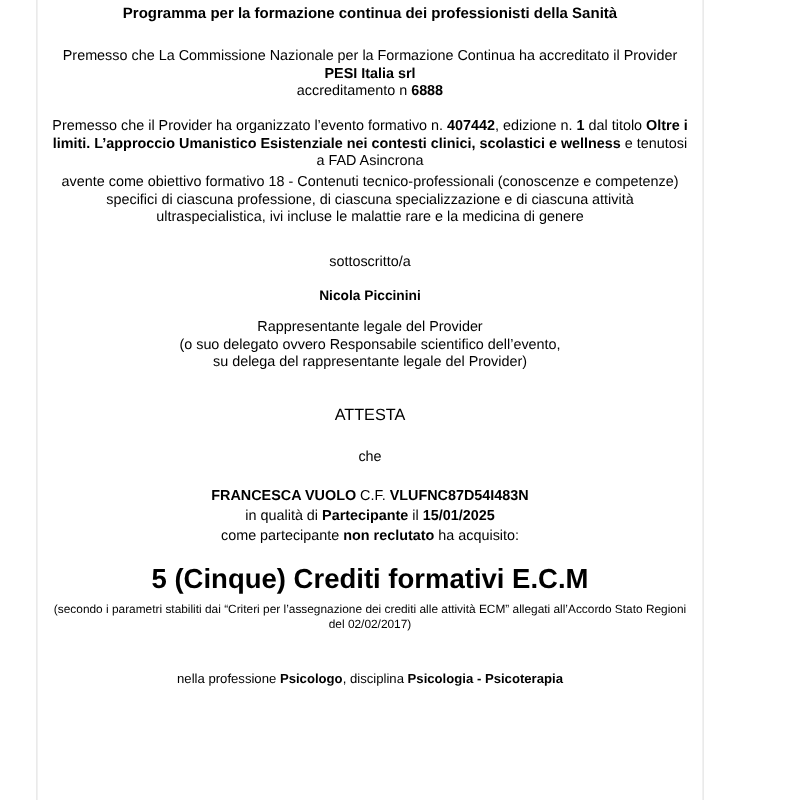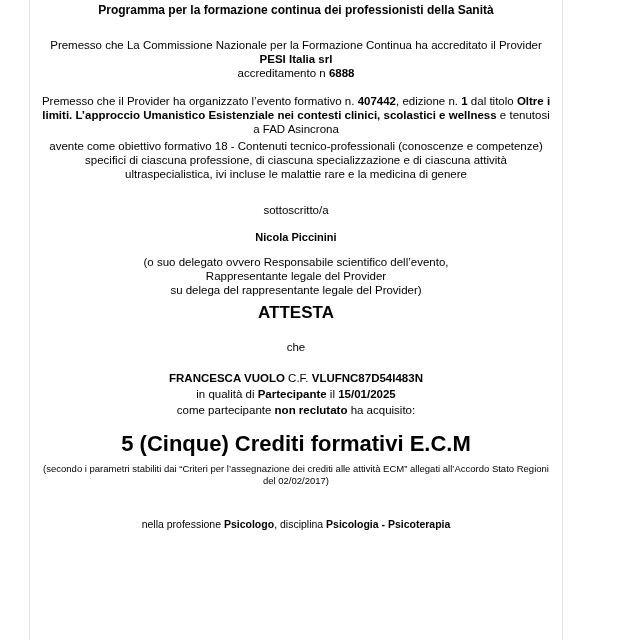--- a/index.html
+++ b/index.html
@@ -15,21 +15,21 @@
     padding:2px 10px 0; text-align:center;
   }
   .b { font-weight:bold; }
   .title { font-size:12px; font-weight:bold; line-height:15px; padding-top:1px; }
   .p1 { margin-top:20px; font-size:11.5px; line-height:14px; }
   .p2 { margin:14px auto 0; font-size:11.5px; line-height:14px; max-width:532px; }
   .p3 { margin:3px auto 0; font-size:11.5px; line-height:14px; max-width:556px; }
   .undersigned { margin-top:22px; font-size:11.5px; line-height:14px; }
   .repname { margin-top:13px; font-size:11px; line-height:14px; font-weight:bold; }
   .role { margin-top:11px; font-size:11.5px; line-height:14px; }
-  .attesta { margin-top:6px; font-size:17px; font-weight:bold; line-height:20px; }
+  .attesta { margin-top:25px; font-size:13px; font-weight:normal; line-height:20px; }
   .che { margin-top:17px; font-size:11.5px; line-height:14px; }
   .participant { margin-top:16px; font-size:11.5px; line-height:16px; }
   .credits { margin-top:14px; font-size:22px; font-weight:bold; line-height:23px; }
   .note { margin:8px auto 0; font-size:9.5px; line-height:12px; max-width:560px; color:#000; }
   .profession { margin-top:31px; font-size:10.5px; line-height:13px; }
   .signature { margin-top:58px; margin-left:50px; }
   .sig-title { font-size:12.5px; font-weight:bold; line-height:15px; }
   .sig-name { margin-top:6px; font-size:10.5px; line-height:13px; }
 </style>
 </head>
@@ -48,22 +48,22 @@
 
     <div class="p2"><span>Premesso che il Provider ha organizzato l’evento formativo n. </span><span class="b">407442</span><span>, edizione n. </span><span class="b">1</span><span> dal titolo </span><span class="b">Oltre i limiti. L’approccio Umanistico Esistenziale nei contesti clinici, scolastici e wellness</span><span> e tenutosi a FAD Asincrona</span></div>
 
     <div class="p3">avente come obiettivo formativo 18 - Contenuti tecnico-professionali (conoscenze e competenze) specifici di ciascuna professione, di ciascuna specializzazione e di ciascuna attività ultraspecialistica, ivi incluse le malattie rare e la medicina di genere</div>
 
     <div class="undersigned">sottoscritto/a</div>
 
     <div class="repname">Nicola Piccinini</div>
 
     <div class="role">
+      <div>Rappresentante legale del Provider</div>
       <div>(o suo delegato ovvero Responsabile scientifico dell’evento,</div>
-      <div>Rappresentante legale del Provider</div>
       <div>su delega del rappresentante legale del Provider)</div>
     </div>
 
     <div class="attesta">ATTESTA</div>
 
     <div class="che">che</div>
 
     <div class="participant">
       <div><span class="b">FRANCESCA VUOLO</span><span> C.F. </span><span class="b">VLUFNC87D54I483N</span></div>
       <div><span>in qualità di </span><span class="b">Partecipante</span><span> il </span><span class="b">15/01/2025</span></div>

